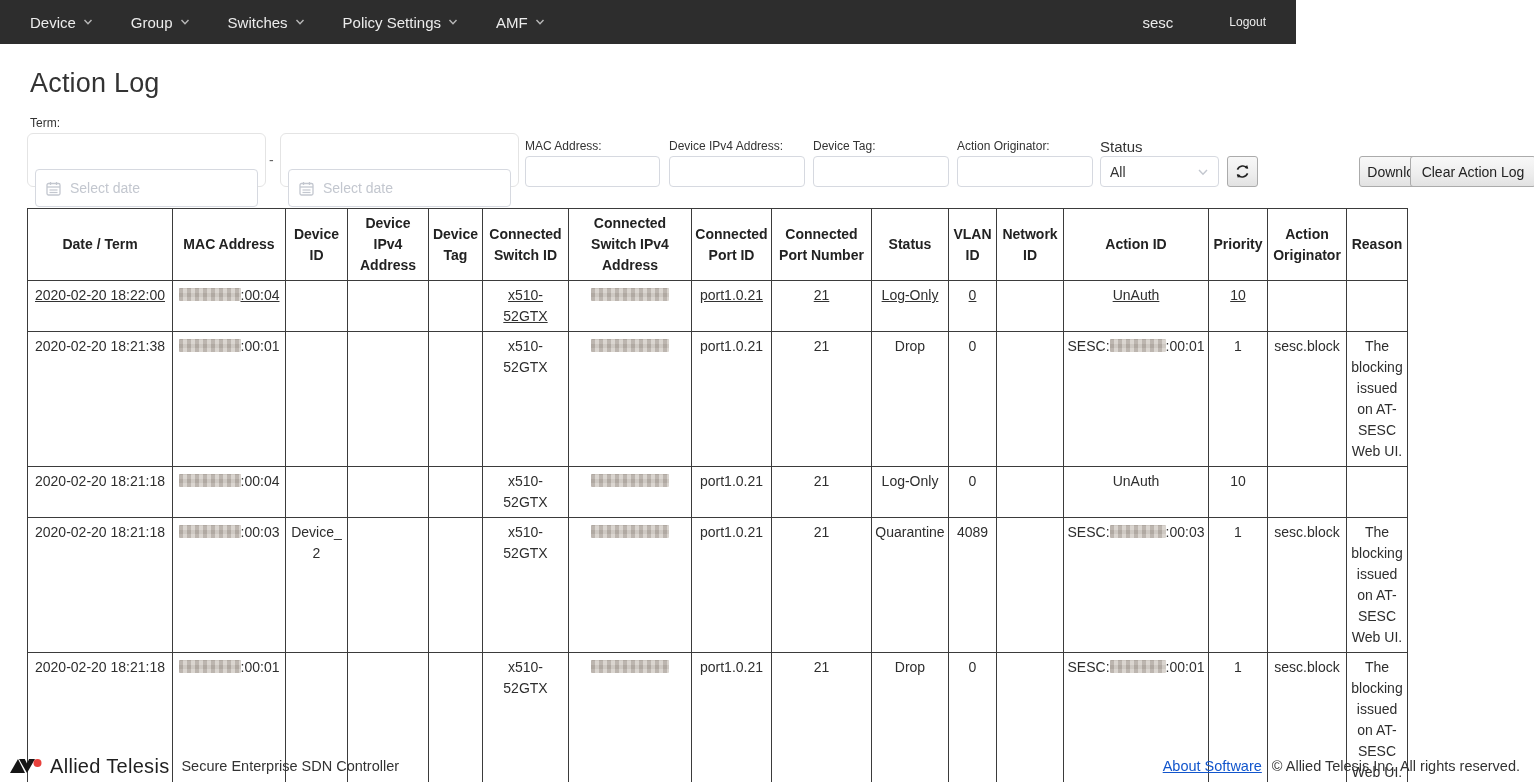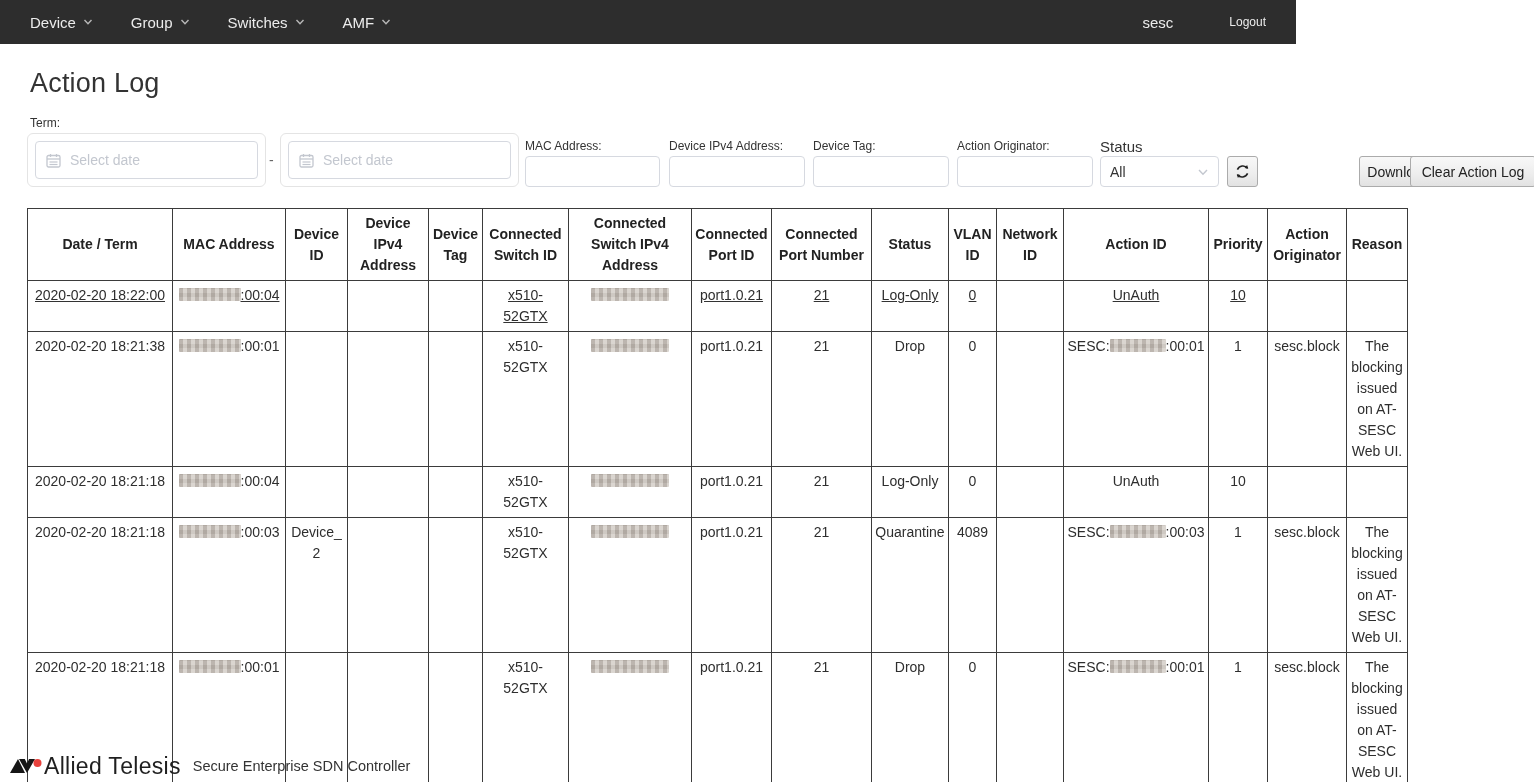--- a/index.html
+++ b/index.html
@@ -41,21 +41,21 @@
   .lbl-orig   { left:957px; top:139px; }
   .lbl-status { left:1100px; top:138px; font-size:15px; }
 
   .datepicker-outer {
     position:absolute; top:133px; width:239px; height:54px;
     border:1px solid #e4e4e4; border-radius:6px; background:#fff; padding:7px;
   }
   .dp-1 { left:27px; } .dp-2 { left:280px; }
   .datepicker-inner {
     width:100%; height:100%; border:1px solid #d6d9e0; border-radius:4px;
-    display:flex; align-items:center; gap:9px; padding:0 10px; background:#fff;
+    display:flex; align-items:center; gap:9px; padding:0 10px; background:#fff;margin-top:28px;
   }
   .dp-placeholder { color:#c3c7cf; font-size:14px; }
   .cal-icon { display:flex; }
   .range-dash { position:absolute; left:269px; top:152px; color:#666; font-size:14px; }
 
   .filter-input {
     position:absolute; top:156px; width:136px; height:31px;
     border:1px solid #d6d9e0; border-radius:4px; background:#fff;
     font-size:14px; color:#333; padding:0 8px; font-family:inherit; outline:none;
   }
@@ -106,21 +106,21 @@
       repeating-linear-gradient(0deg, #dcd8d3 0 4px, #c6c1bb 4px 8px);
     filter:blur(.5px);
   }
 
   
   .footer {
     position:absolute; left:0; top:750px; width:1534px; height:32px;
     display:flex; align-items:center; padding:0 8px;
   }
   .brand-logo { display:flex; margin-left:2px; }
-  .brand-name { font-size:23px; color:#1f1f1f; letter-spacing:.3px; }
+  .brand-name { font-size:20px; color:#1f1f1f; margin-left:6px; letter-spacing:.3px; }
   .product-name { font-size:14.5px; color:#333; margin-left:12px; }
   .footer-right { margin-left:auto; display:flex; align-items:center; gap:10px; padding-right:6px; }
   .about-link { color:#1155cc; font-size:14.5px; text-decoration:underline; cursor:pointer; }
   .copyright { color:#333; font-size:14.5px; }
 </style>
 </head>
 <body>
 
 <div class="navbar">
   <div class="nav-left">
@@ -135,20 +135,28 @@
     <a class="nav-item">
       <span>Group</span>
       <span class="nav-chevron">
           <svg width="10" height="10" viewBox="0 0 10 10">
             <path d="M1.5 3 L5 6.7 L8.5 3" fill="none" stroke="#b8b8b8" stroke-width="1.4"></path>
           </svg>
         </span>
     </a>
     <a class="nav-item">
       <span>Switches</span>
+      <span class="nav-chevron">
+          <svg width="10" height="10" viewBox="0 0 10 10">
+            <path d="M1.5 3 L5 6.7 L8.5 3" fill="none" stroke="#b8b8b8" stroke-width="1.4"></path>
+          </svg>
+        </span>
+    </a>
+    <a class="nav-item">
+      <span>Policy Settings</span>
       <span class="nav-chevron">
           <svg width="10" height="10" viewBox="0 0 10 10">
             <path d="M1.5 3 L5 6.7 L8.5 3" fill="none" stroke="#b8b8b8" stroke-width="1.4"></path>
           </svg>
         </span>
     </a>
     <a class="nav-item">
       <span>AMF</span>
       <span class="nav-chevron">
           <svg width="10" height="10" viewBox="0 0 10 10">
@@ -370,13 +378,17 @@
 <div class="footer">
   <span class="brand-logo">
     <svg width="34" height="20" viewBox="0 0 34 20">
       <polygon points="0,17 8,3 15,17" fill="#161616"></polygon>
       <polygon points="9,3 17,17 25,3 19,3 17,7.5 14.8,3" fill="#161616"></polygon>
       <circle cx="27.5" cy="7" r="4" fill="#e8413c"></circle>
     </svg>
   </span>
   <span class="brand-name">Allied Telesis</span>
   <span class="product-name">Secure Enterprise SDN Controller</span>
+  <div class="footer-right">
+    <a class="about-link">About Software</a>
+    <span class="copyright">© Allied Telesis Inc. All rights reserved.</span>
+  </div>
 </div>
 
 </body></html>

